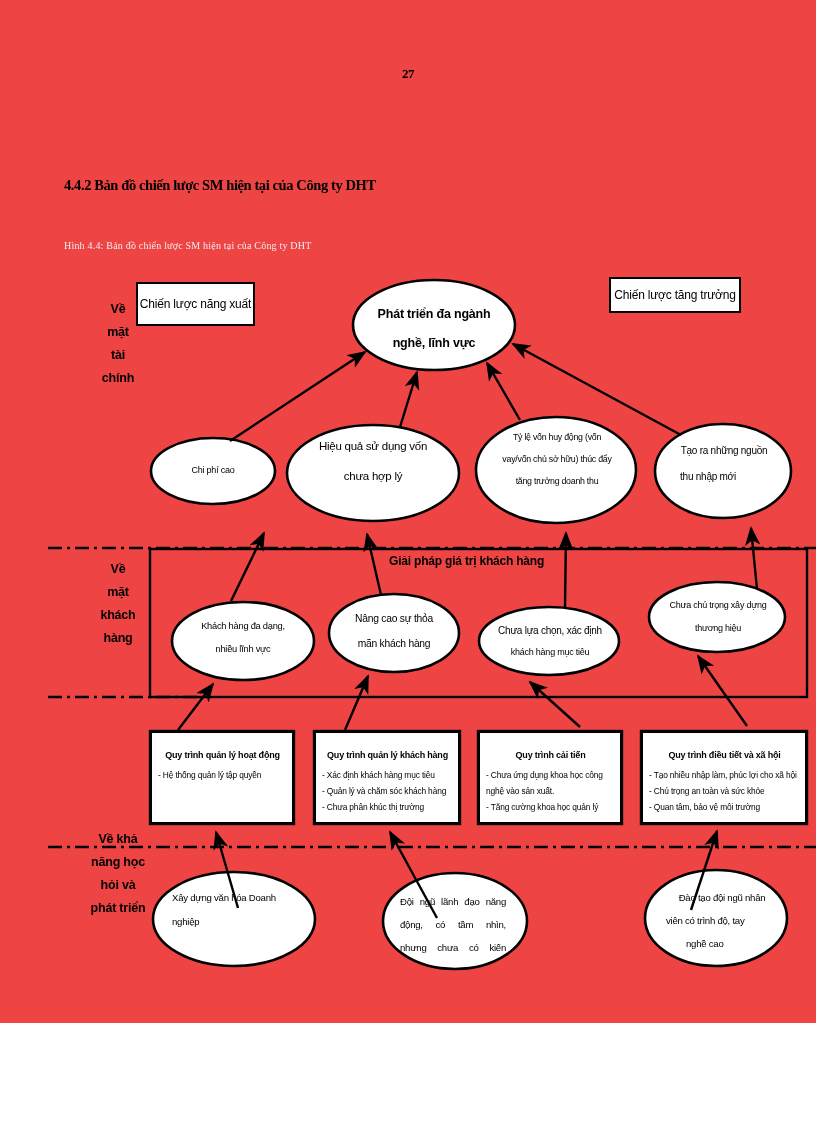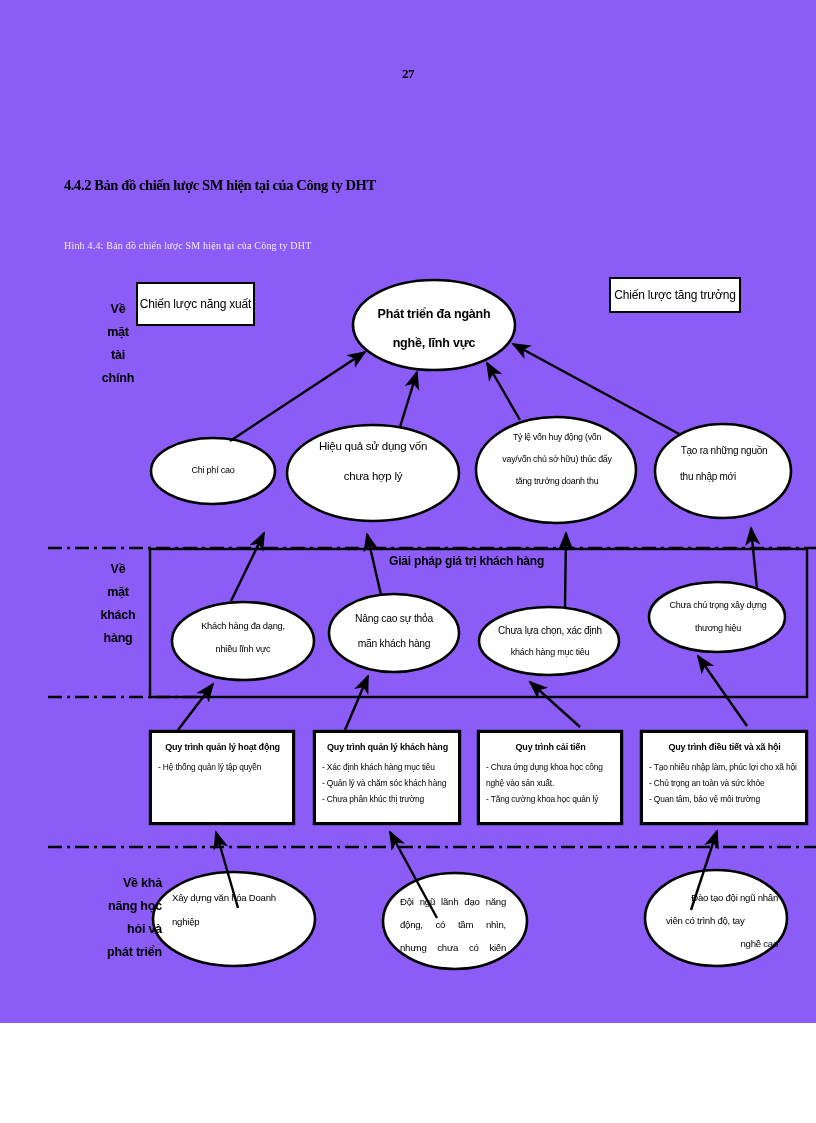--- a/index.html
+++ b/index.html
@@ -8,21 +8,21 @@
     background: #ffffff;
   }
   body {
     font-family: "Liberation Serif", serif;
     color: #000000;
   }
   #page {
     position: relative;
     width: 816px;
     height: 1023px;
-    background: #8b5cf6;
+    background: #ef4444;
     overflow: hidden;
     text-decoration: underline;
   }
   .pageno {
     position: absolute;
     top: 66px;
     left: 0;
     width: 816px;
     text-align: center;
     font-family: "Liberation Serif", serif;
@@ -95,21 +95,21 @@
     justify-content: center;
     font-family: "Liberation Sans", sans-serif;
     font-size: 12px;
     letter-spacing: -0.2px;
   }
   .procbox {
     position: absolute;
     border: 2px solid #000;
     background: #fff;
     box-sizing: border-box;
-    padding: 6px 5px 4px 6px;
+    padding: 14px 5px 4px 6px;
     font-family: "Liberation Sans", sans-serif;
     font-size: 8.4px;
     line-height: 1.95;
     letter-spacing: -0.15px;
   }
   .procbox .ptitle {
     display: block;
     text-align: center;
     font-weight: bold;
     font-size: 9px;
@@ -202,21 +202,21 @@
   </svg>
 
   <div class="rowlabel" style="left:88px; top:298px; width:60px; white-space:pre;">Về
 mặt
 tài
 chính</div>
   <div class="rowlabel" style="left:83px; top:558px; width:70px; white-space:pre;">Về
 mặt
 khách
 hàng</div>
-  <div class="rowlabel" style="left:74px; top:872px; width:88px; white-space:pre;text-align:right;">Về khả
+  <div class="rowlabel" style="left:74px; top:828px; width:88px; white-space:pre;">Về khả
 năng học
 hỏi và
 phát triển</div>
 
   <div class="topbox" style="left:136px; top:282px; width:115px; height:40px;">Chiến lược năng xuất</div>
   <div class="topbox" style="left:609px; top:277px; width:128px; height:32px;">Chiến lược tăng trưởng</div>
 
   <div class="topcircle-text" style="left:354px; top:303px; width:160px;">Phát triển đa ngành</div>
   <div class="topcircle-text" style="left:354px; top:332px; width:160px;">nghề, lĩnh vực</div>
 
@@ -271,17 +271,17 @@
     <span class="pitem">- Quan tâm, bảo vệ môi trường</span>
   </div>
 
   <div class="etext" style="left:172px; top:890px; width:130px; font-size:9.6px; text-align:left;">Xây dựng văn hóa Doanh</div>
   <div class="etext" style="left:172px; top:914px; width:130px; font-size:9.6px; text-align:left;">nghiệp</div>
 
   <div class="etext just" style="left:400px; top:894px; width:106px; font-size:9.6px;">Đội ngũ lãnh đạo năng</div>
   <div class="etext just" style="left:400px; top:917px; width:106px; font-size:9.6px;">động, có tầm nhìn,</div>
   <div class="etext just" style="left:400px; top:940px; width:106px; font-size:9.6px;">nhưng chưa có kiến</div>
 
-  <div class="etext" style="left:666px; top:890px; width:112px; font-size:9.6px; text-align:right;">Đào tạo đội ngũ nhân</div>
+  <div class="etext" style="left:666px; top:890px; width:112px; font-size:9.6px; text-align:center;">Đào tạo đội ngũ nhân</div>
   <div class="etext" style="left:666px; top:913px; width:112px; font-size:9.6px; text-align:left;">viên có trình độ, tay</div>
-  <div class="etext" style="left:666px; top:936px; width:112px; font-size:9.6px; text-align:right;">nghề cao</div>
+  <div class="etext" style="left:686px; top:936px; width:112px; font-size:9.6px; text-align:left;">nghề cao</div>
 
 </div>
 
 </body></html>

